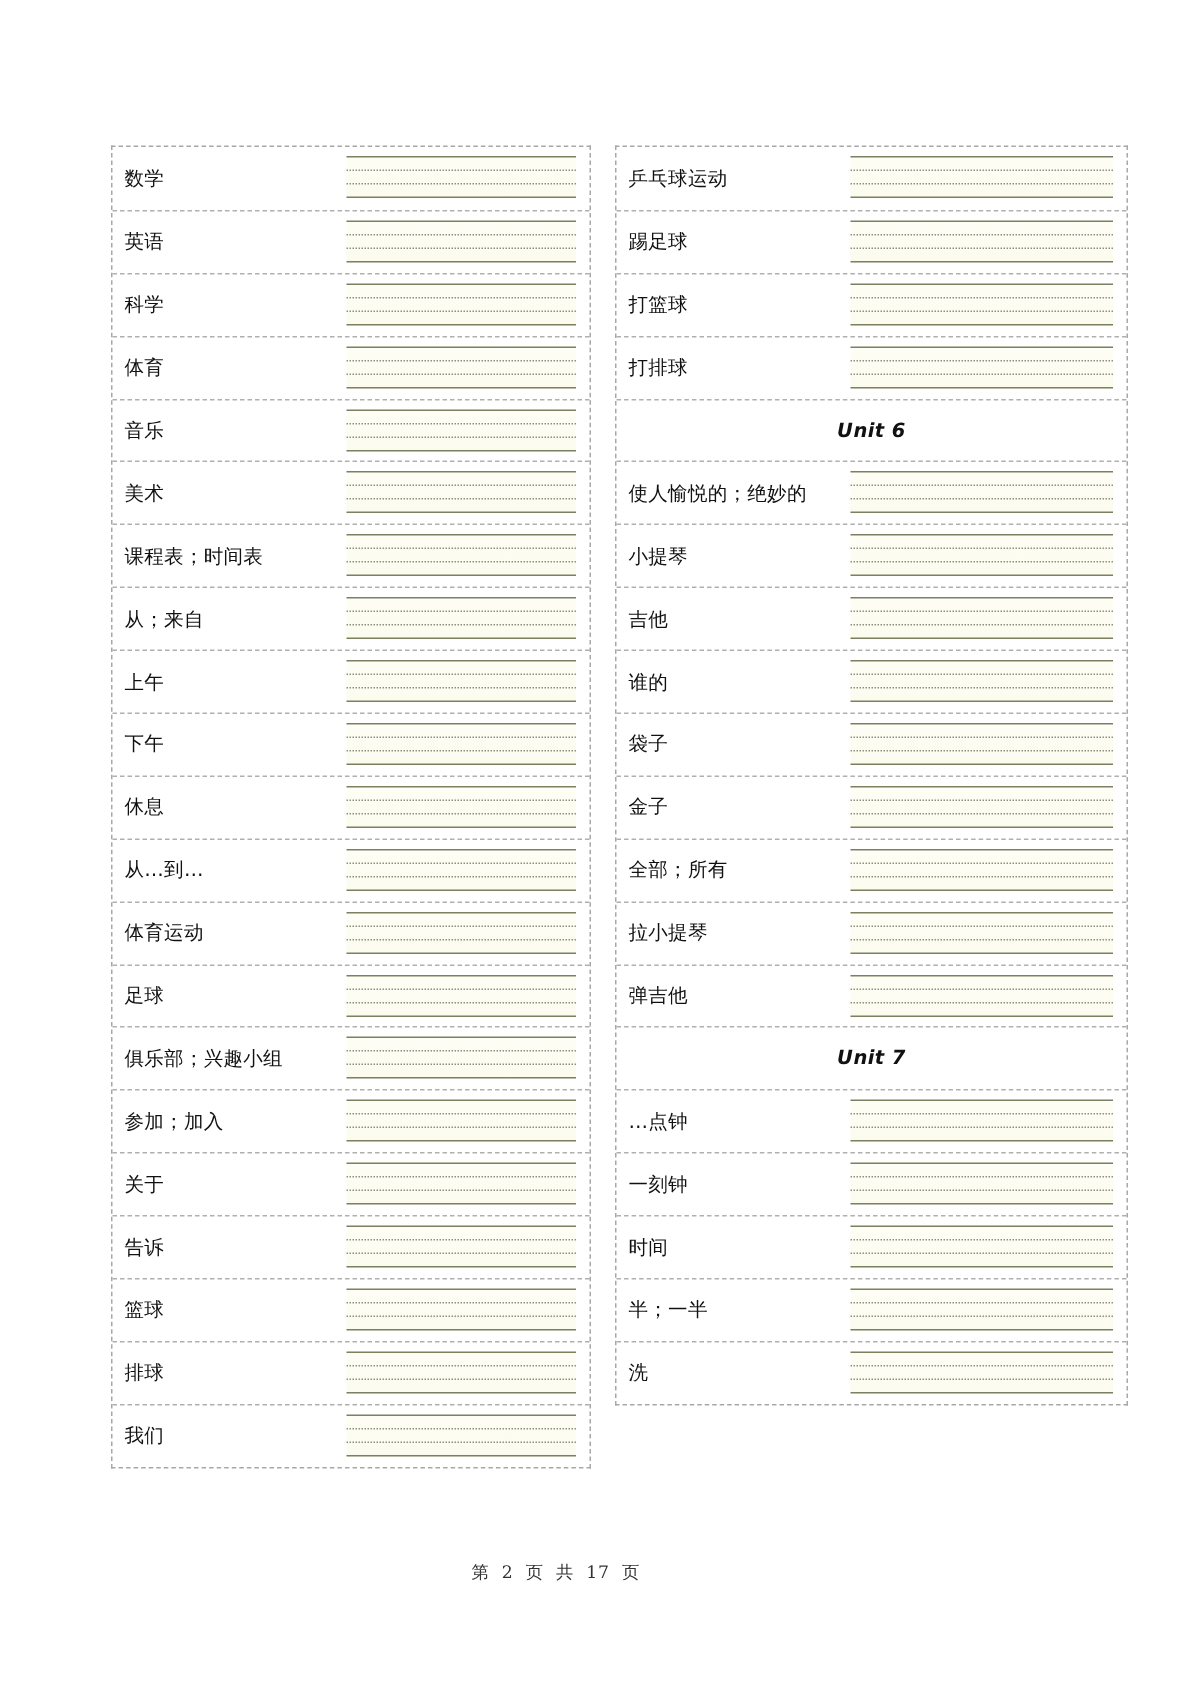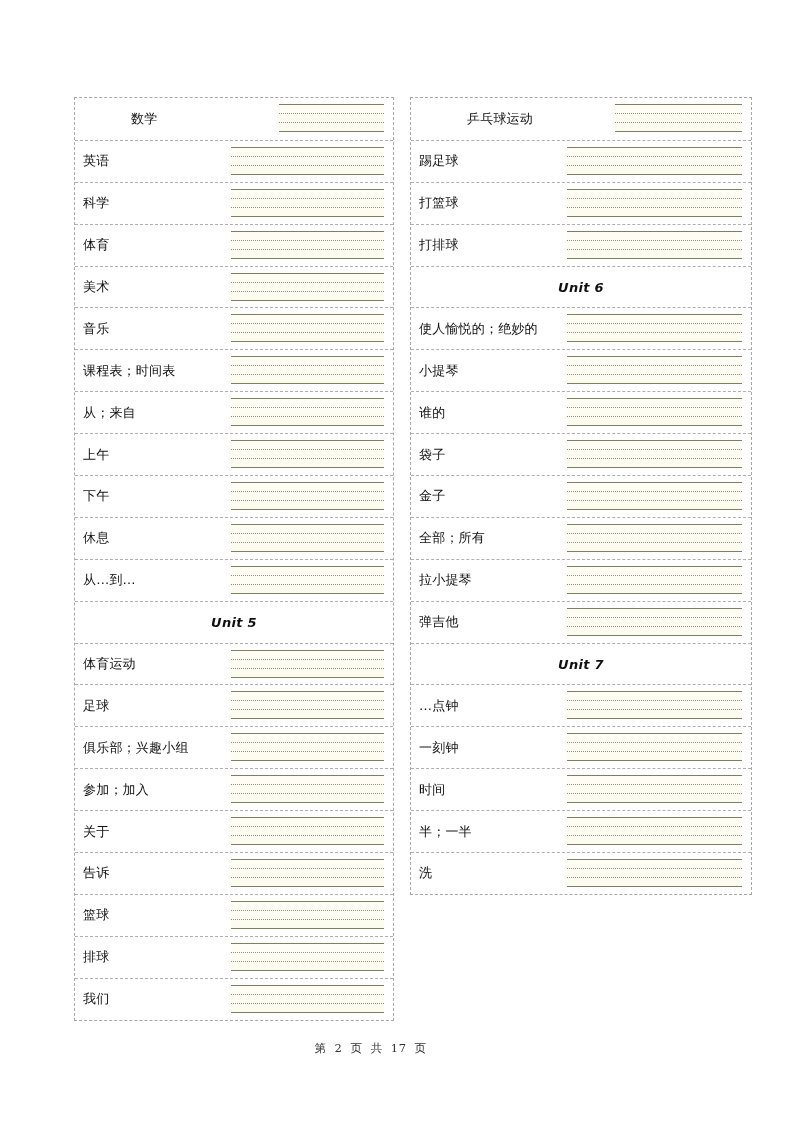--- a/index.html
+++ b/index.html
@@ -4,21 +4,21 @@
 <style>
   html, body { margin: 0; padding: 0; background: #ffffff; }
   body { width: 793px; height: 1122px; position: relative; overflow: hidden;
          font-family: "DejaVu Sans", "Liberation Sans", sans-serif; color: #111; }
   .table { position: absolute; top: 97px; width: 320px;
            border: 1px dashed #a8a8a8; box-sizing: border-box; }
   #left-table { left: 74px; }
   #right-table { left: 410px; width: 342px; }
   .row { height: 41.9px; box-sizing: border-box; border-top: 1px dashed #b0b0b0;
          position: relative; display: flex; align-items: center; }
-  .row:first-child { border-top: none; margin-left: 48px; }
+  .row:first-child { border-top: none; }
   .label { position: absolute; left: 8px; top: 0; bottom: 0; display: flex; align-items: center;
            font-size: 13px; letter-spacing: 0.2px; }
   .lines { position: absolute; left: 156px; right: 9px; top: 6px; height: 28px;
            background: linear-gradient(to bottom, #fefef6, #fbfbee); }
   .lines .l { position: absolute; left: 0; right: 0; height: 0; }
   .lines .solid { border-top: 1.3px solid #7d8060; }
   .lines .dot { border-top: 1px dotted #8f8f80; }
   .lines .l1 { top: 0; }
   .lines .l2 { top: 9px; }
   .lines .l3 { top: 18px; }
@@ -64,38 +64,38 @@
     <div class="row">
       <span class="label">体育</span>
       <div class="lines">
         <div class="l l1 solid"></div>
         <div class="l l2 dot"></div>
         <div class="l l3 dot"></div>
         <div class="l l4 solid"></div>
       </div>
     </div>
     <div class="row">
+      <span class="label">音乐</span>
+      <div class="lines">
+        <div class="l l1 solid"></div>
+        <div class="l l2 dot"></div>
+        <div class="l l3 dot"></div>
+        <div class="l l4 solid"></div>
+      </div>
+    </div>
+    <div class="row">
       <span class="label">美术</span>
       <div class="lines">
         <div class="l l1 solid"></div>
         <div class="l l2 dot"></div>
         <div class="l l3 dot"></div>
         <div class="l l4 solid"></div>
       </div>
     </div>
     <div class="row">
-      <span class="label">音乐</span>
-      <div class="lines">
-        <div class="l l1 solid"></div>
-        <div class="l l2 dot"></div>
-        <div class="l l3 dot"></div>
-        <div class="l l4 solid"></div>
-      </div>
-    </div>
-    <div class="row">
       <span class="label">课程表；时间表</span>
       <div class="lines">
         <div class="l l1 solid"></div>
         <div class="l l2 dot"></div>
         <div class="l l3 dot"></div>
         <div class="l l4 solid"></div>
       </div>
     </div>
     <div class="row">
       <span class="label">从；来自</span>
@@ -134,23 +134,20 @@
       </div>
     </div>
     <div class="row">
       <span class="label">从…到…</span>
       <div class="lines">
         <div class="l l1 solid"></div>
         <div class="l l2 dot"></div>
         <div class="l l3 dot"></div>
         <div class="l l4 solid"></div>
       </div>
-    </div>
-    <div class="row unit-row">
-      <span class="unit-title">Unit  5</span>
     </div>
     <div class="row">
       <span class="label">体育运动</span>
       <div class="lines">
         <div class="l l1 solid"></div>
         <div class="l l2 dot"></div>
         <div class="l l3 dot"></div>
         <div class="l l4 solid"></div>
       </div>
     </div>
@@ -271,20 +268,29 @@
       <span class="label">使人愉悦的；绝妙的</span>
       <div class="lines">
         <div class="l l1 solid"></div>
         <div class="l l2 dot"></div>
         <div class="l l3 dot"></div>
         <div class="l l4 solid"></div>
       </div>
     </div>
     <div class="row">
       <span class="label">小提琴</span>
+      <div class="lines">
+        <div class="l l1 solid"></div>
+        <div class="l l2 dot"></div>
+        <div class="l l3 dot"></div>
+        <div class="l l4 solid"></div>
+      </div>
+    </div>
+    <div class="row">
+      <span class="label">吉他</span>
       <div class="lines">
         <div class="l l1 solid"></div>
         <div class="l l2 dot"></div>
         <div class="l l3 dot"></div>
         <div class="l l4 solid"></div>
       </div>
     </div>
     <div class="row">
       <span class="label">谁的</span>
       <div class="lines">

